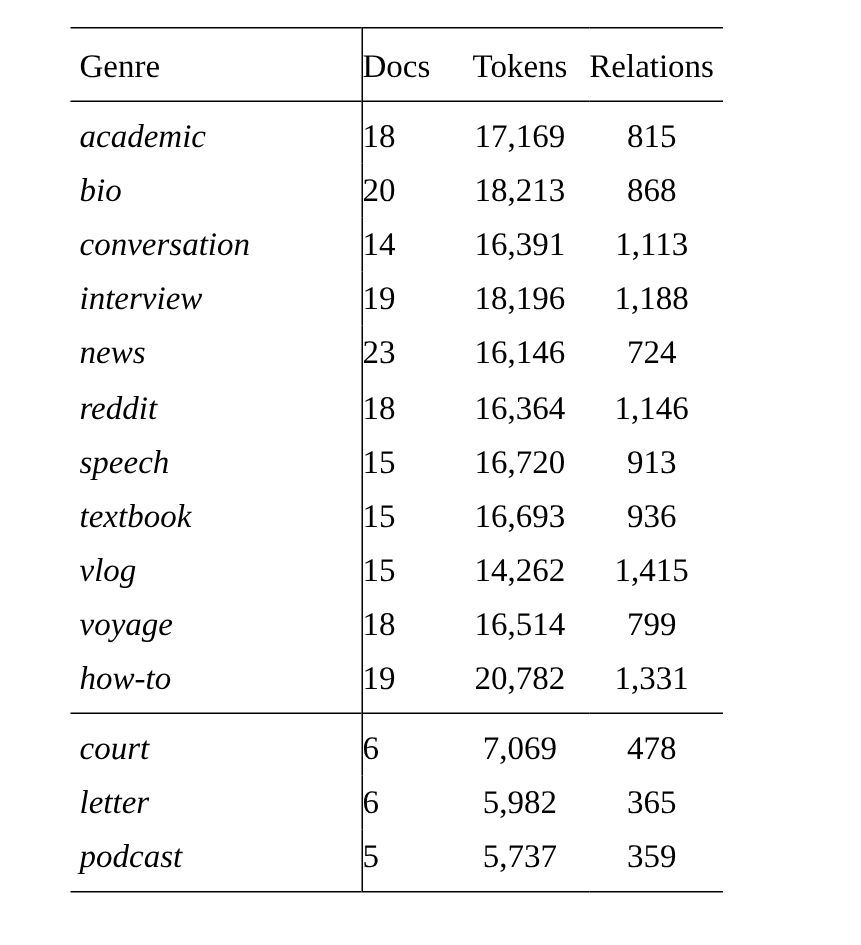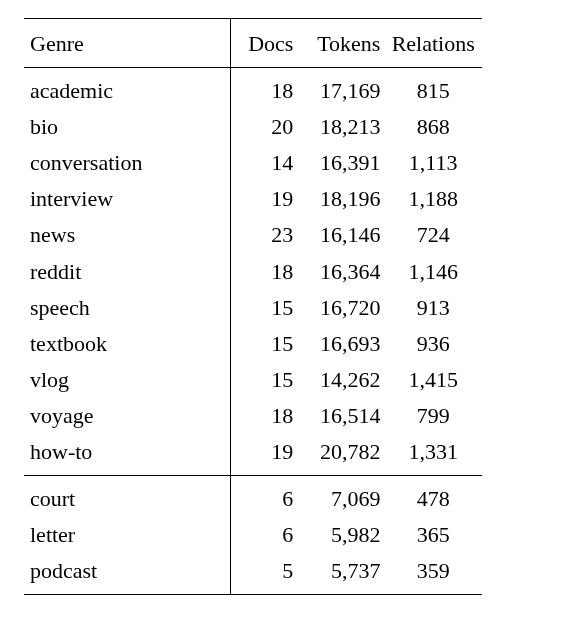--- a/index.html
+++ b/index.html
@@ -6,21 +6,21 @@
     margin: 0;
     padding: 0;
     background: #ffffff;
     font-family: "Times New Roman", Times, serif;
     color: #000000;
   }
   .page {
     width: 522px;
     height: 630px;
     box-sizing: border-box;
-    padding: 18px 40px 0 24px;
+    padding: 18px 40px 0 47px;
     position: relative;
   }
   table {
     border-collapse: collapse;
     width: 100%;
     font-size: 22px;
     line-height: 1.55;
   }
   td, th {
     padding: 0;
@@ -41,34 +41,34 @@
   }
   .col-genre {
     width: 45%;
     text-align: left;
     padding-left: 6px;
     padding-right: 5px;
     border-right: 1px solid #000;
   }
   .col-docs {
     width: 16%;
-    text-align: right;
     padding-right: 10px;
   }
   .col-tokens {
     width: 19%;
-    text-align: right;
+    text-align: center;
     padding-right: 10px;
   }
   .col-relations {
     width: 20%;
     text-align: center;
     padding-right: 6px;
   }
   .genre-name {
+    font-style: italic;
   }
   .hdr {
     font-style: normal;
   }
   .data-row td {
     padding-top: 1px;
     padding-bottom: 1px;
   }
   .first-data td {
     padding-top: 6px;

